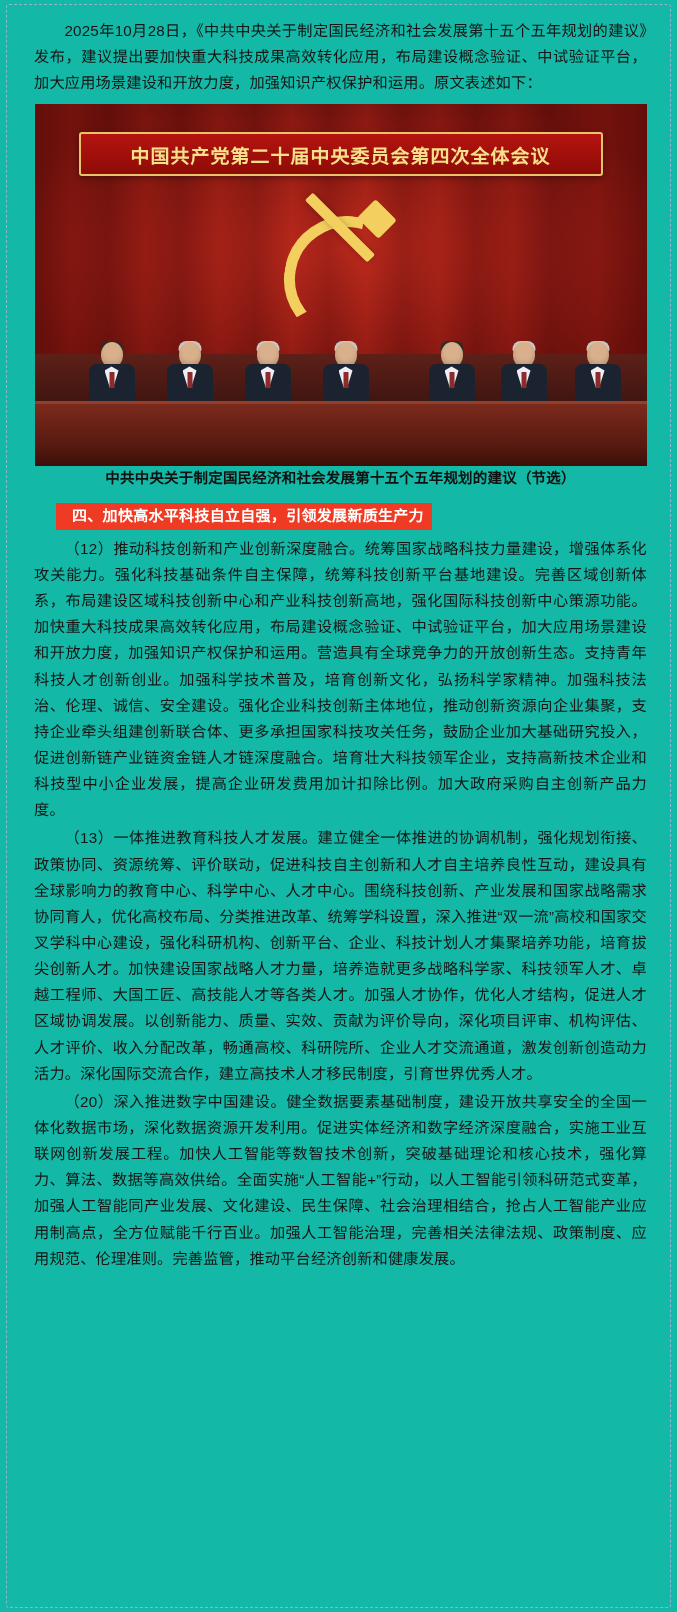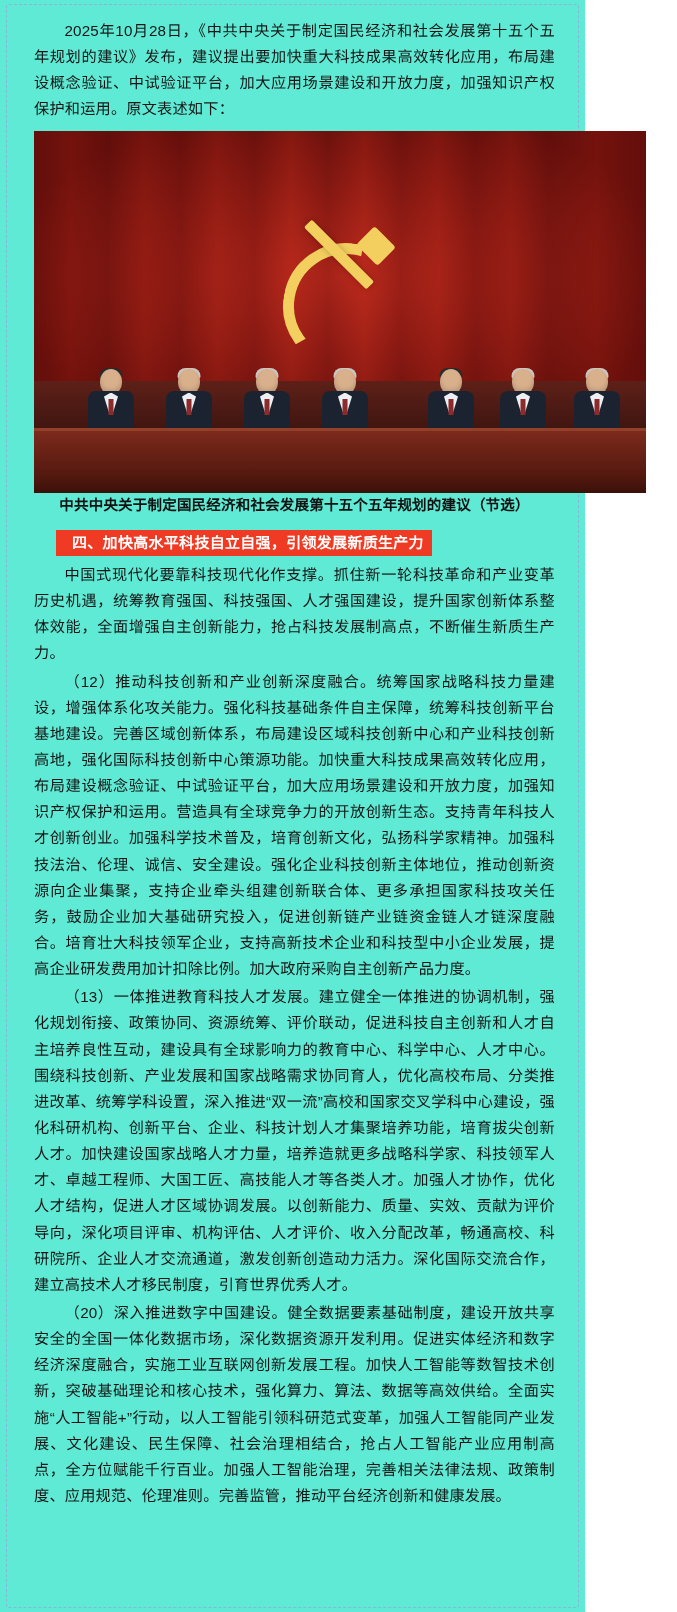--- a/index.html
+++ b/index.html
@@ -10,25 +10,25 @@
   }
   body {
     width: 677px;
     min-height: 1612px;
     font-family: "Liberation Sans", "DejaVu Sans", sans-serif;
     color: #1a1a1a;
     -webkit-font-smoothing: antialiased;
   }
   .page {
     position: relative;
-    width: 585px;
+    width: 677px;
     min-height: 1612px;
     box-sizing: border-box;
     padding: 10px 12px 14px 12px;
-    background: #5eead4;
+    background: #14b8a6;
   }
   
   .frame {
     position: absolute;
     left: 6px;
     top: 4px;
     right: 6px;
     bottom: 4px;
     border: 1px dashed #8ab4d8;
     border-radius: 3px;
@@ -272,20 +272,23 @@
 
   <div class="content">
 
     <p class="para">2025年10月28日，《中共中央关于制定国民经济和社会发展第十五个五年规划的建议》发布，建议提出要加快重大科技成果高效转化应用，布局建设概念验证、中试验证平台，加大应用场景建设和开放力度，加强知识产权保护和运用。原文表述如下：</p>
 
     <div class="figure">
       <div class="photo">
         <div class="ph-bg"></div>
         <div class="ph-curtain-shade"></div>
 
+        <div class="ph-banner">
+          <span>中国共产党第二十届中央委员会第四次全体会议</span>
+        </div>
 
         <div class="ph-emblem">
           <div class="sickle"></div>
           <div class="hammer"></div>
           <div class="hammer-head"></div>
         </div>
 
         <div class="ph-stage"></div>
 
         <div class="ph-people">
@@ -349,19 +352,18 @@
 
         <div class="ph-table"></div>
       </div>
       <div class="caption">中共中央关于制定国民经济和社会发展第十五个五年规划的建议（节选）</div>
     </div>
 
     <div class="section-head">
       <span class="section-head-inner">四、加快高水平科技自立自强，引领发展新质生产力</span>
     </div>
 
-    <p class="para after-head">中国式现代化要靠科技现代化作支撑。抓住新一轮科技革命和产业变革历史机遇，统筹教育强国、科技强国、人才强国建设，提升国家创新体系整体效能，全面增强自主创新能力，抢占科技发展制高点，不断催生新质生产力。</p>
     <p class="para">（12）推动科技创新和产业创新深度融合。统筹国家战略科技力量建设，增强体系化攻关能力。强化科技基础条件自主保障，统筹科技创新平台基地建设。完善区域创新体系，布局建设区域科技创新中心和产业科技创新高地，强化国际科技创新中心策源功能。加快重大科技成果高效转化应用，布局建设概念验证、中试验证平台，加大应用场景建设和开放力度，加强知识产权保护和运用。营造具有全球竞争力的开放创新生态。支持青年科技人才创新创业。加强科学技术普及，培育创新文化，弘扬科学家精神。加强科技法治、伦理、诚信、安全建设。强化企业科技创新主体地位，推动创新资源向企业集聚，支持企业牵头组建创新联合体、更多承担国家科技攻关任务，鼓励企业加大基础研究投入，促进创新链产业链资金链人才链深度融合。培育壮大科技领军企业，支持高新技术企业和科技型中小企业发展，提高企业研发费用加计扣除比例。加大政府采购自主创新产品力度。</p>
     <p class="para">（13）一体推进教育科技人才发展。建立健全一体推进的协调机制，强化规划衔接、政策协同、资源统筹、评价联动，促进科技自主创新和人才自主培养良性互动，建设具有全球影响力的教育中心、科学中心、人才中心。围绕科技创新、产业发展和国家战略需求协同育人，优化高校布局、分类推进改革、统筹学科设置，深入推进“双一流”高校和国家交叉学科中心建设，强化科研机构、创新平台、企业、科技计划人才集聚培养功能，培育拔尖创新人才。加快建设国家战略人才力量，培养造就更多战略科学家、科技领军人才、卓越工程师、大国工匠、高技能人才等各类人才。加强人才协作，优化人才结构，促进人才区域协调发展。以创新能力、质量、实效、贡献为评价导向，深化项目评审、机构评估、人才评价、收入分配改革，畅通高校、科研院所、企业人才交流通道，激发创新创造动力活力。深化国际交流合作，建立高技术人才移民制度，引育世界优秀人才。</p>
     <p class="para">（20）深入推进数字中国建设。健全数据要素基础制度，建设开放共享安全的全国一体化数据市场，深化数据资源开发利用。促进实体经济和数字经济深度融合，实施工业互联网创新发展工程。加快人工智能等数智技术创新，突破基础理论和核心技术，强化算力、算法、数据等高效供给。全面实施“人工智能+”行动，以人工智能引领科研范式变革，加强人工智能同产业发展、文化建设、民生保障、社会治理相结合，抢占人工智能产业应用制高点，全方位赋能千行百业。加强人工智能治理，完善相关法律法规、政策制度、应用规范、伦理准则。完善监管，推动平台经济创新和健康发展。</p>
 
   </div>
 </div>
 
 </body></html>

